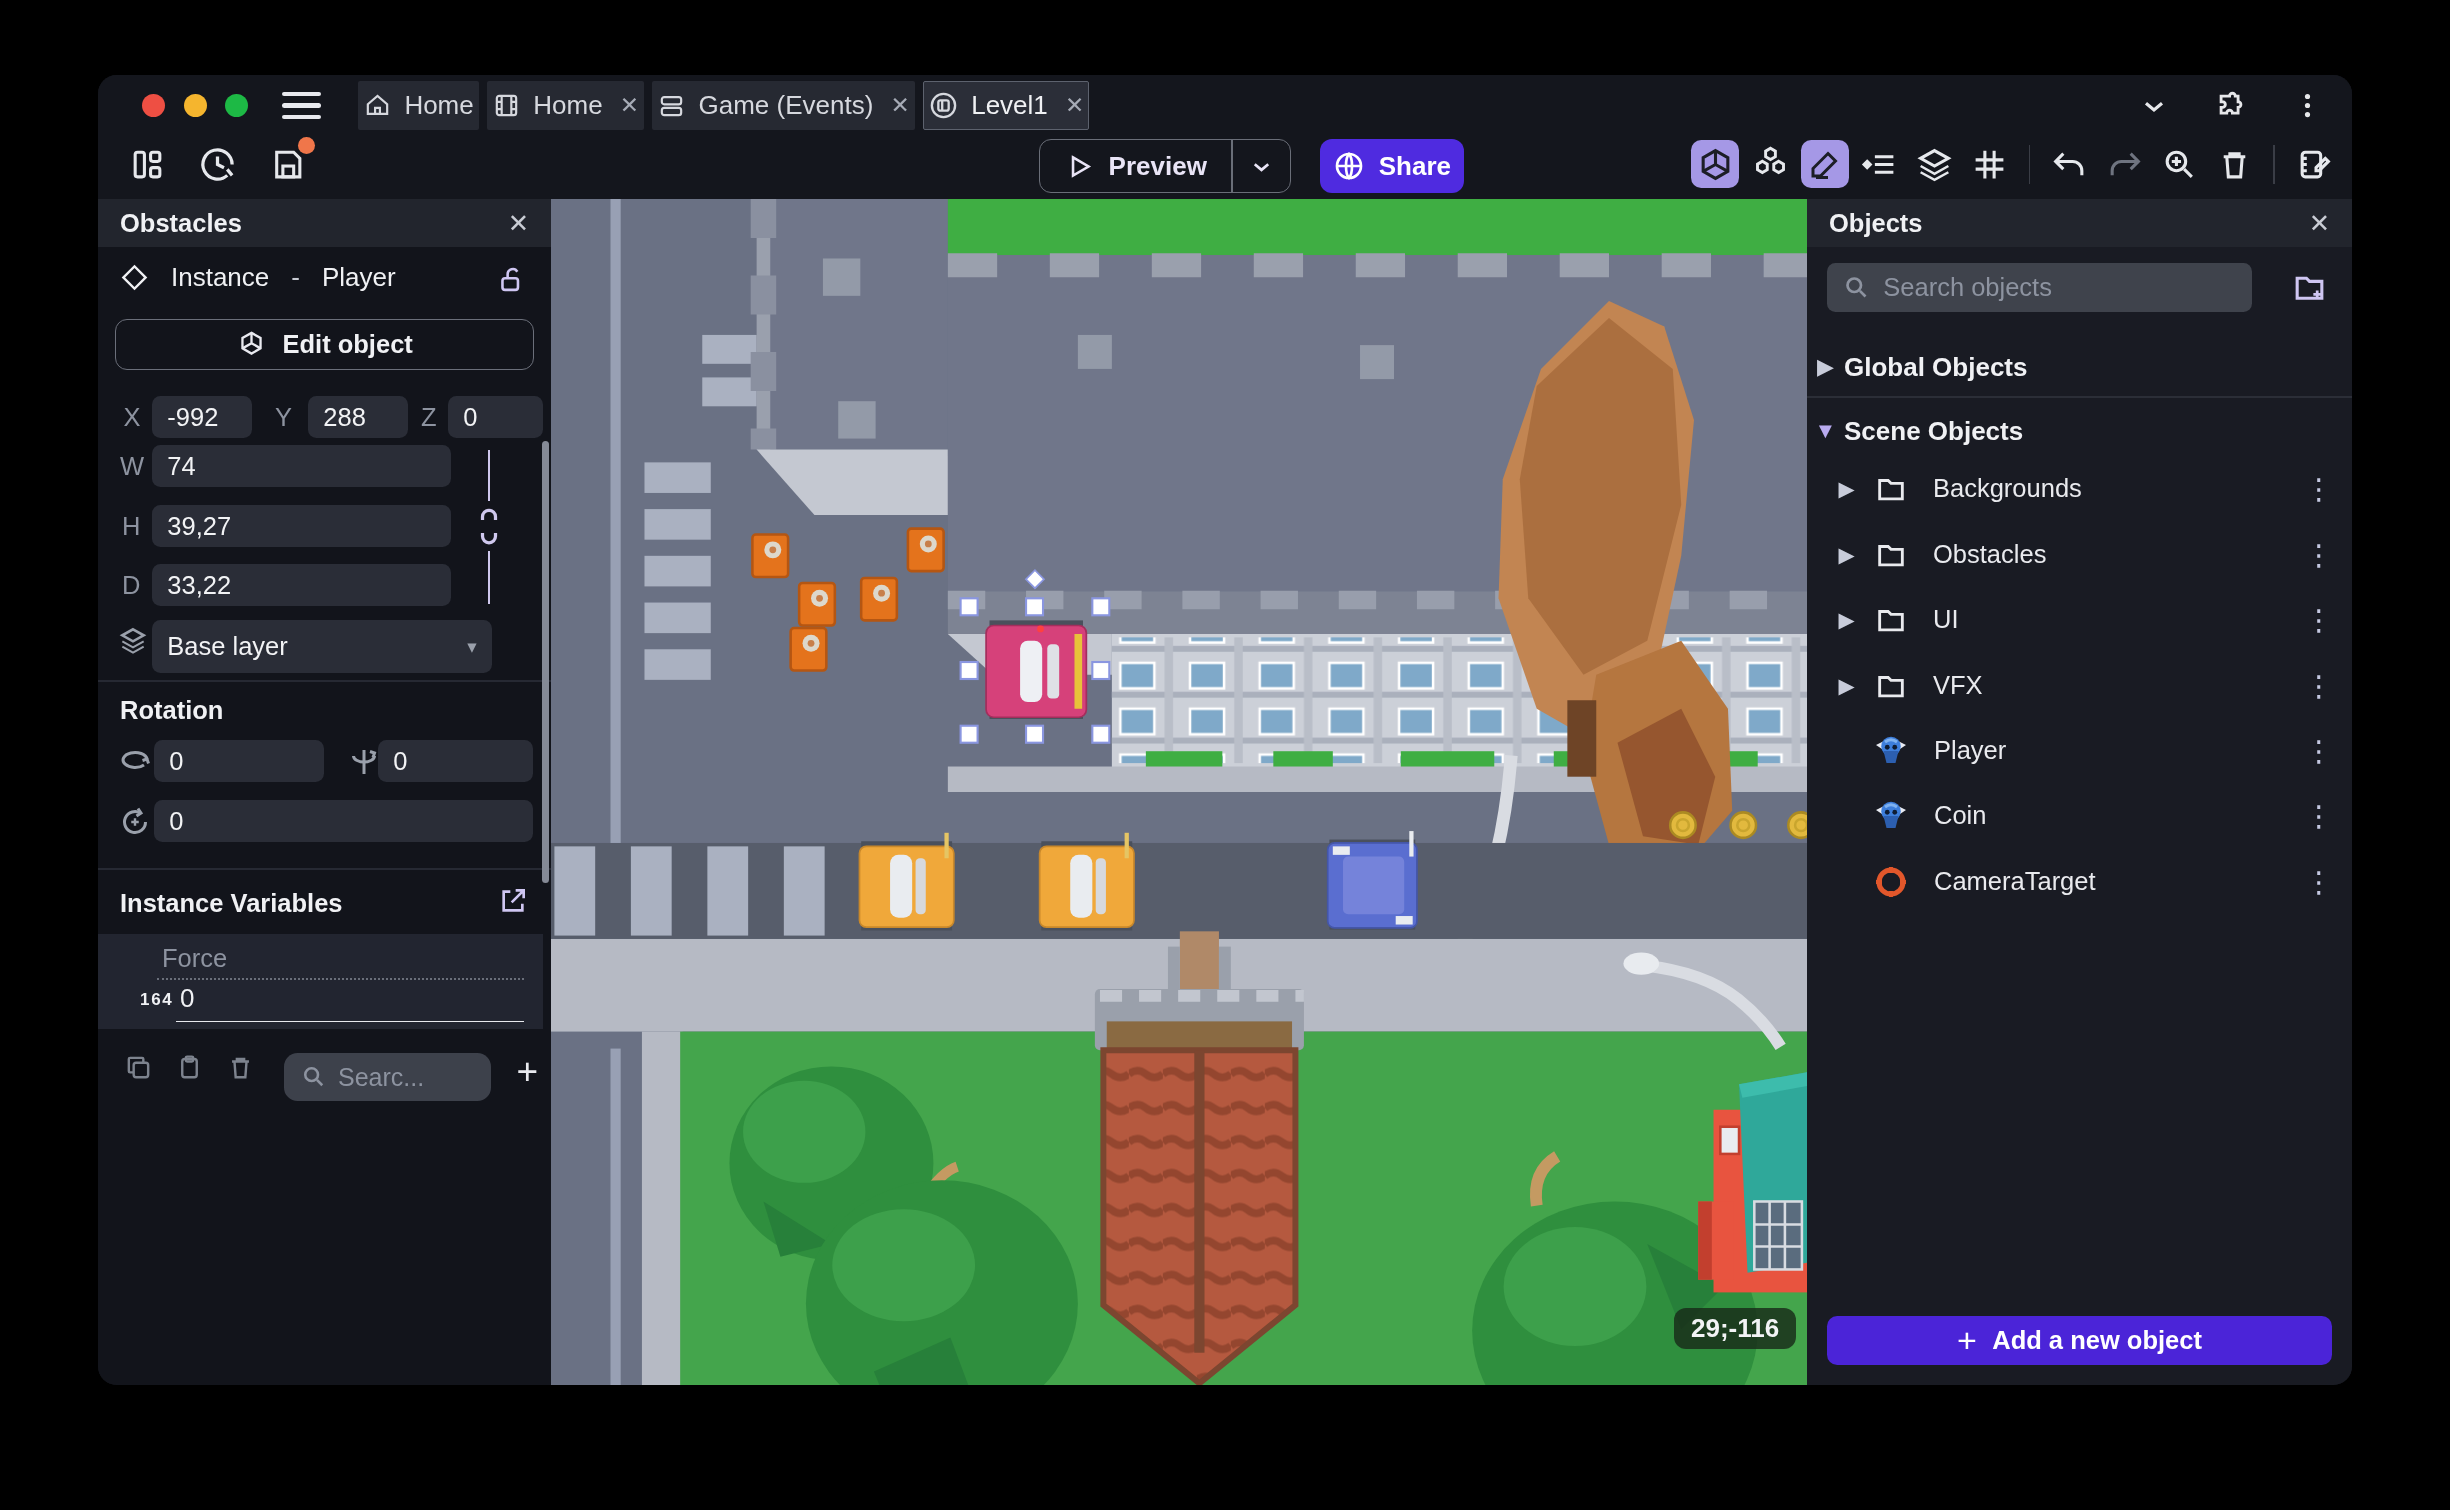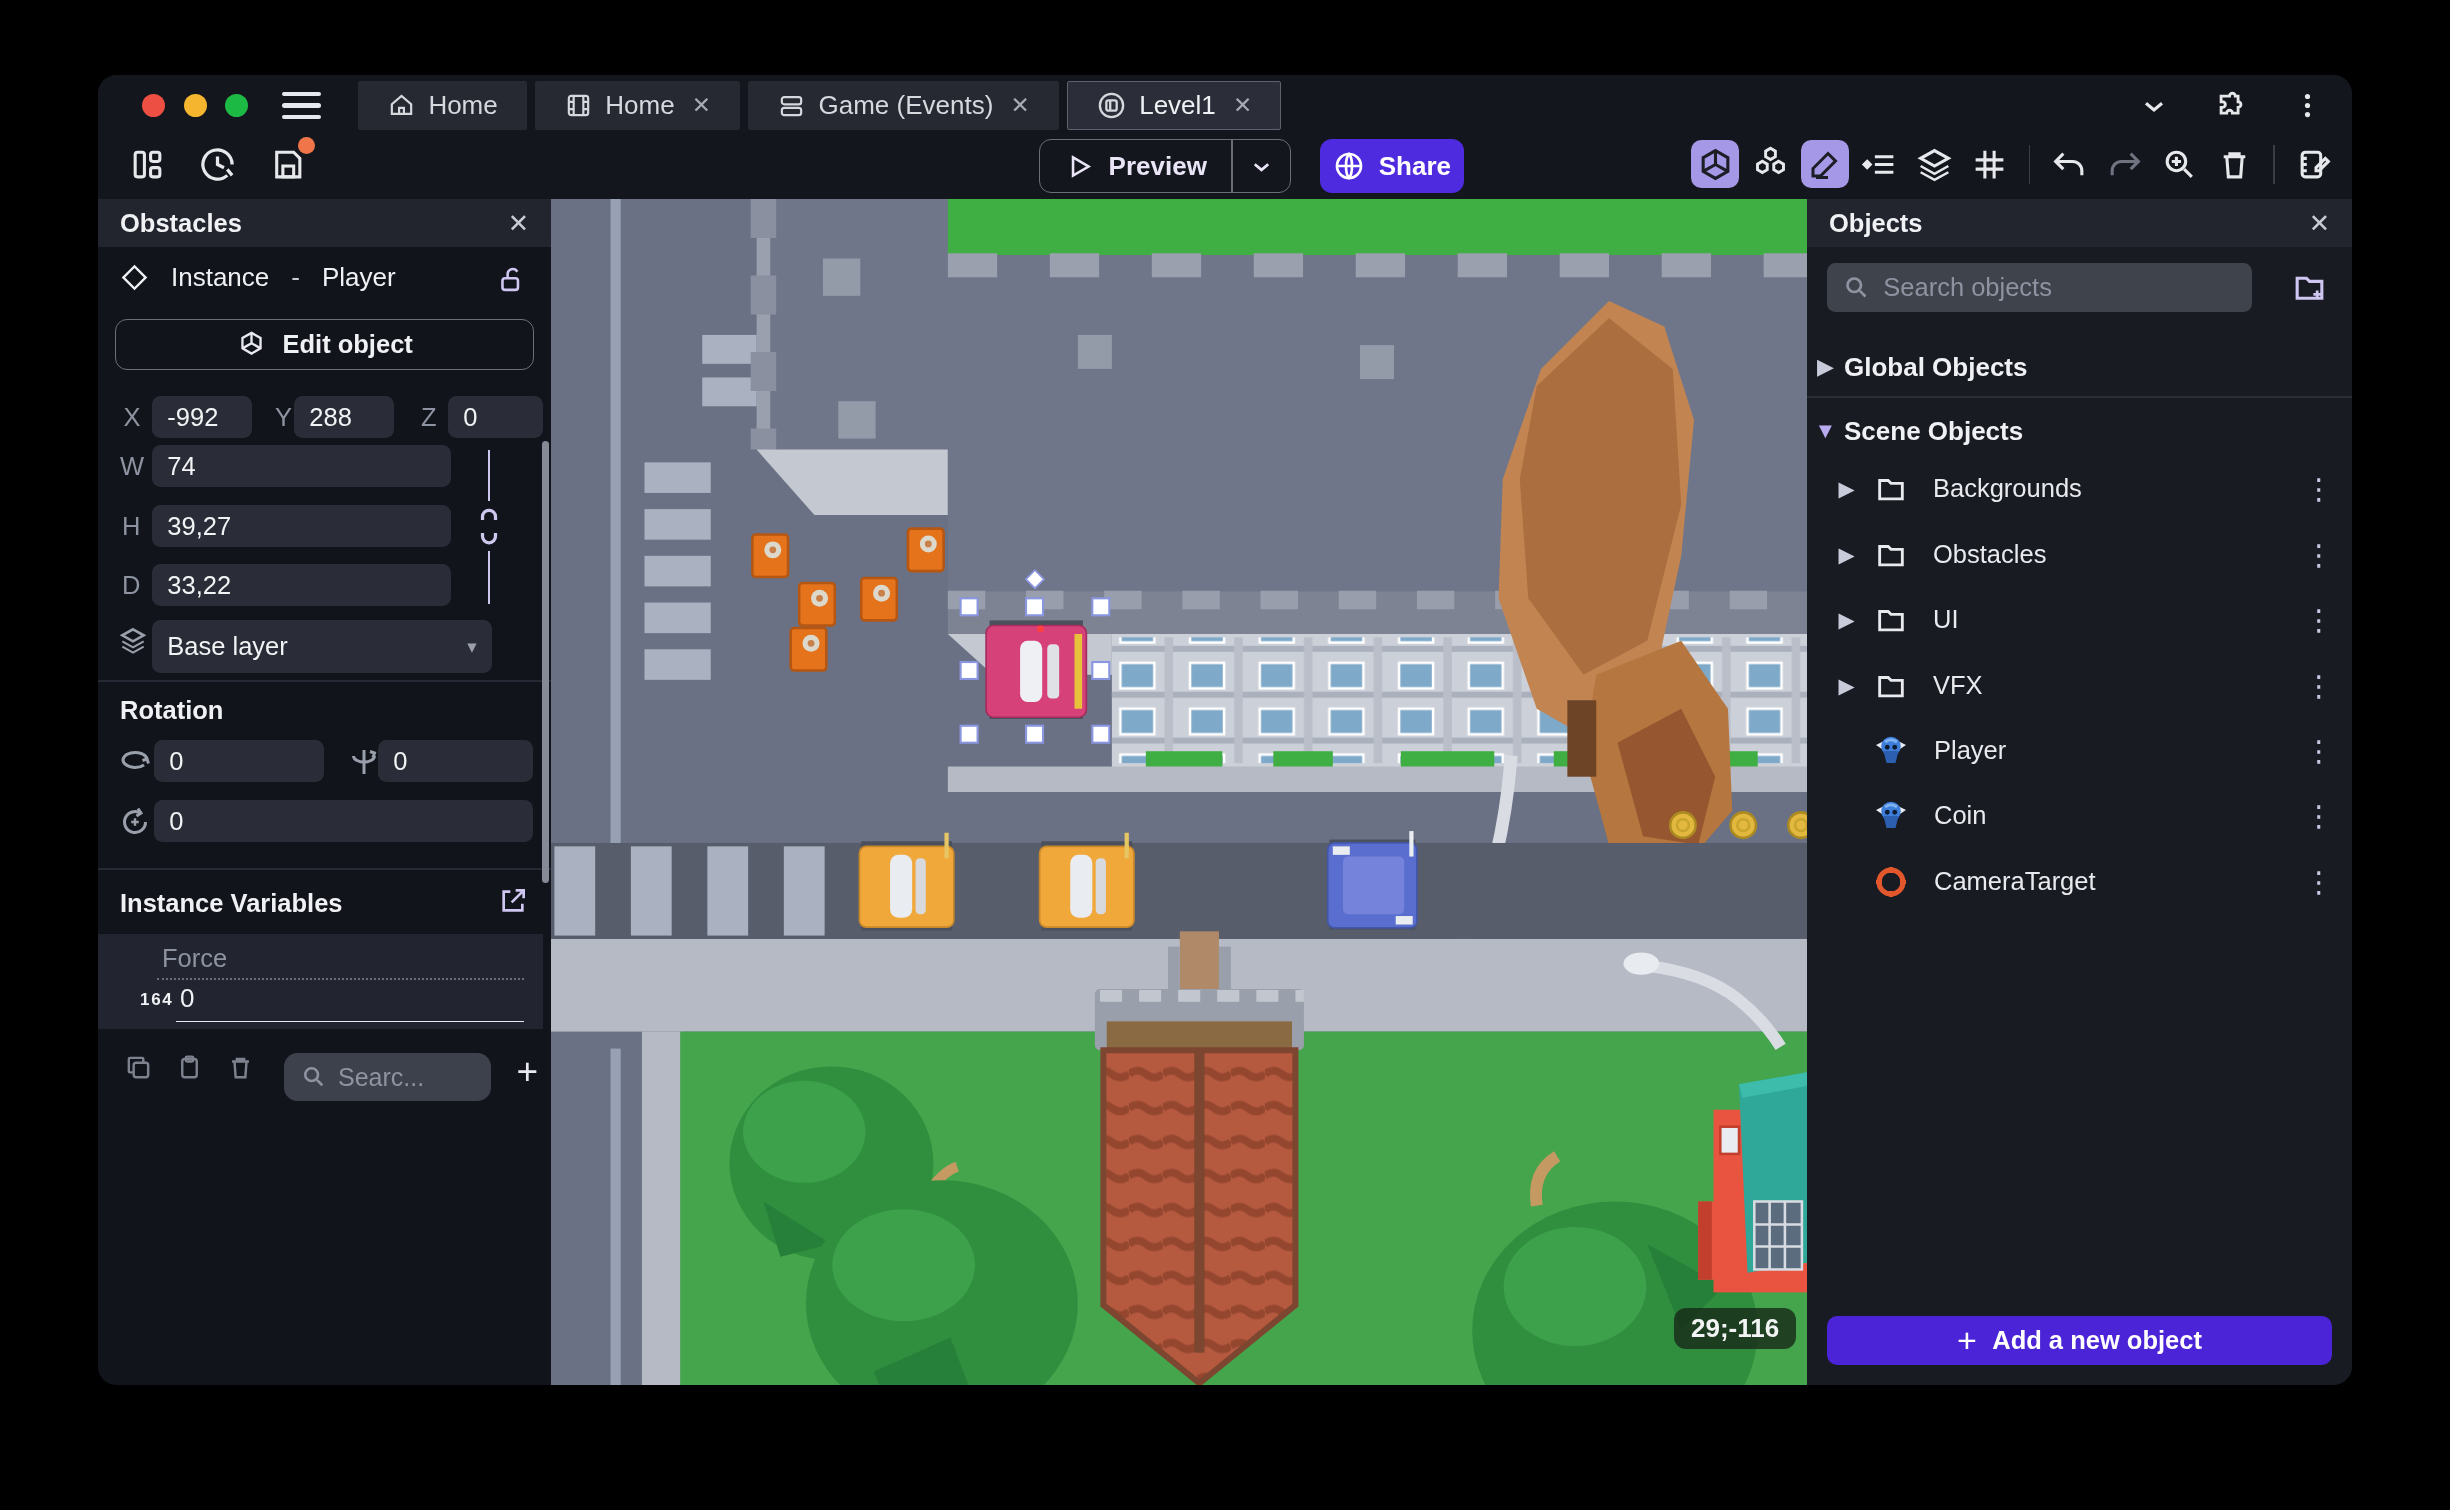--- a/index.html
+++ b/index.html
@@ -8,21 +8,21 @@
   .window { position:absolute; left:98px; top:75px; width:2254px; height:1310px;
             background:#14161d; border-radius:18.7px; overflow:hidden; }
 
   
   .tabbar { position:relative; height:61px; background:#14161d; display:flex; align-items:center; }
   .lights { display:flex; gap:18.7px; margin-left:44px; }
   .light { width:23px; height:23px; border-radius:50%; }
   .hamburger { margin-left:34px; width:39px; display:flex; flex-direction:column; gap:7.6px; cursor:pointer; }
   .hamburger span { height:4.2px; border-radius:2.5px; background:#e8e9ee; }
   .tabs { display:flex; gap:8.5px; margin-left:37px; height:49px; }
-  .tab { display:flex; align-items:center; gap:12px; padding:0 28px; background:#262932;
+  .tab { display:flex; align-items:center; gap:12px; padding:0 4px; background:#262932;
          border-radius:2px; color:#d6d8de; font-size:26px; cursor:pointer; border:1.7px solid transparent; }
   .tab.active { background:#2b2e38; border-color:#5d626e; color:#f0f1f4; }
   .tab .ticon { display:flex; color:#d6d8de; }
   .tab .tclose { font-size:23px; color:#a6abb6; margin-left:5.1px; }
   .winctl { position:absolute; right:29px; display:flex; align-items:center; gap:44px; color:#e6e7ea; }
 
   
   .toolbar { position:relative; height:63px; background:#14161d; }
   .tb-left { position:absolute; left:25.5px; top:4.2px; display:flex; gap:22px; }
   .iconbtn { position:relative; width:48px; height:48px; display:flex; align-items:center; justify-content:center;
@@ -323,21 +323,21 @@
               <path d="M12 3l7 4v8l-7 4-7-4V7z"></path>
               <path d="M12 3v8m0 0l7 4M12 11L5 15"></path>
             </svg>
           </span>
         <span style="font-size:25.5px;font-weight:bold;color:#f0f1f4;">Edit object</span>
       </div>
 
       <span class="lab" style="position:absolute;left:25.5px;top:204px;">X</span>
       <input class="inp" style="position: absolute; left: 54px; top: 197px; width: 100px; height: 42px;" value="-992">
       <span class="lab" style="position:absolute;left:177px;top:204px;">Y</span>
-      <input class="inp" style="position: absolute; left: 196px; top: 197px; width: 100px; height: 42px;" value="288">
+      <input class="inp" style="position: absolute; left: 210px; top: 197px; width: 100px; height: 42px;" value="288">
       <span class="lab" style="position:absolute;left:323px;top:204px;">Z</span>
       <input class="inp" style="position: absolute; left: 350px; top: 197px; width: 95px; height: 42px;" value="0">
 
       <span class="lab" style="position:absolute;left:22px;top:253px;">W</span>
       <input class="inp" style="position: absolute; left: 54px; top: 246px; width: 299px; height: 42px;" value="74">
       <span class="lab" style="position:absolute;left:24px;top:313px;">H</span>
       <input class="inp" style="position: absolute; left: 54px; top: 306px; width: 299px; height: 42px;" value="39,27">
       <span class="lab" style="position:absolute;left:24px;top:372px;">D</span>
       <input class="inp" style="position: absolute; left: 54px; top: 365px; width: 299px; height: 42px;" value="33,22">
 

